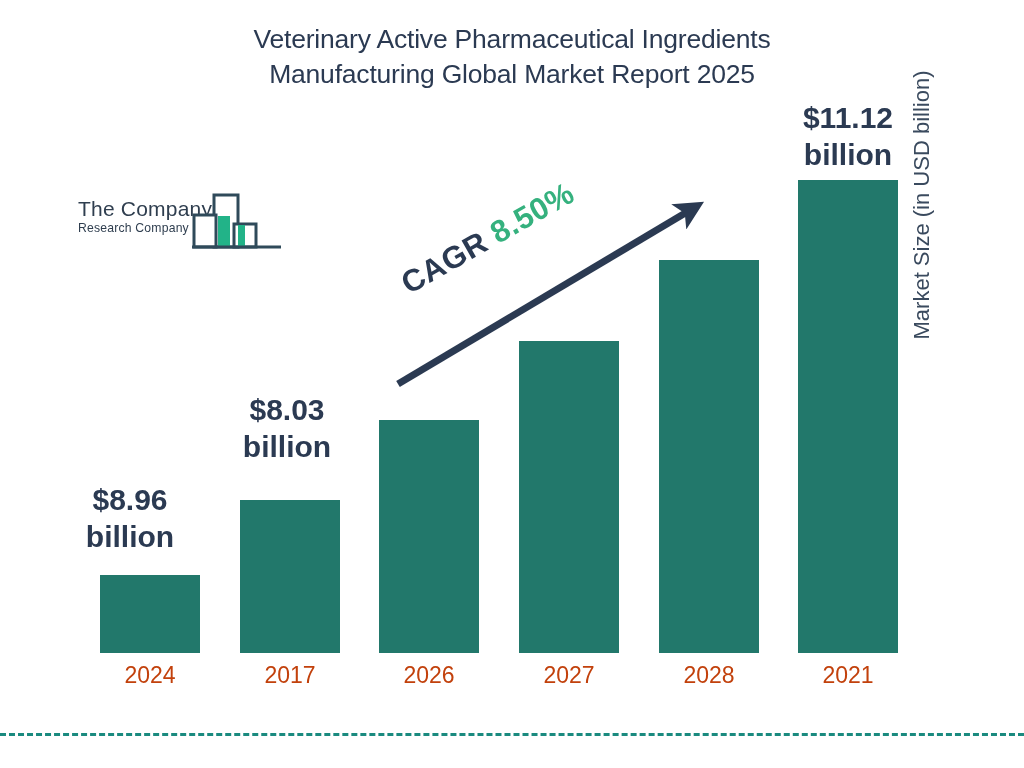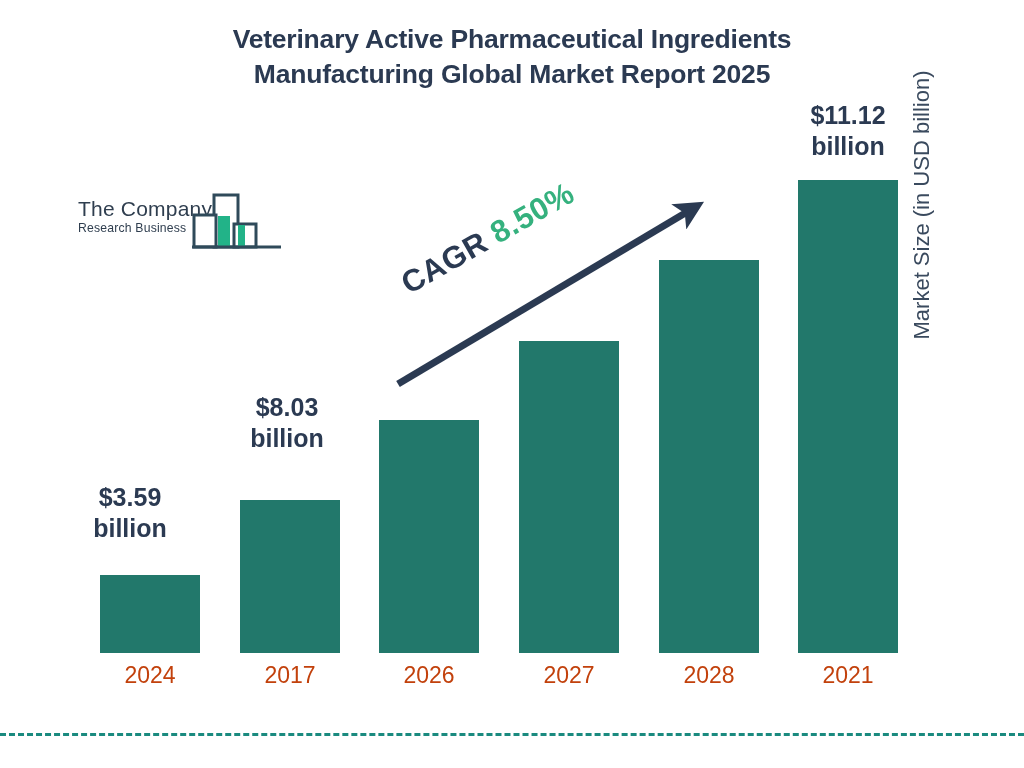--- a/index.html
+++ b/index.html
@@ -18,21 +18,21 @@
   }
 
   
   #chart-title {
     position: absolute;
     left: 0;
     top: 22px;
     width: 1024px;
     text-align: center;
     font-size: 26.5px;
-    font-weight: bold;
+    font-weight: normal;
     line-height: 1.32;
     color: #2b3a52;
     letter-spacing: -0.2px;
     padding: 0 120px;
     box-sizing: border-box;
     white-space: pre-line;
   }
 
   
   #logo {
@@ -79,21 +79,21 @@
     width: 1024px;
     height: 768px;
   }
   .bar {
     position: absolute;
     background: #22786b;
   }
   .bar-value {
     position: absolute;
     text-align: center;
-    font-size: 25px;
+    font-size: 30px;
     font-weight: bold;
     line-height: 1.22;
     color: #2b3a52;
     white-space: pre-line;
   }
   .tick-label {
     position: absolute;
     text-align: center;
     font-size: 23px;
     color: #c2410c;
@@ -151,21 +151,21 @@
 </style>
 </head>
 <body>
 
 <div id="chart-title">Veterinary Active Pharmaceutical Ingredients
 Manufacturing Global Market Report 2025</div>
 
 <div id="logo">
   <div id="logo-text">
     <span class="l1">The Company</span>
-    <span class="l2">Research Business</span>
+    <span class="l2">Research Company</span>
   </div>
   <svg id="logo-mark" viewBox="0 0 93 62">
 
     <rect x="24" y="3" width="24" height="52" fill="#ffffff" stroke="#2f4a5a" stroke-width="3"></rect>
 
     <rect x="4" y="23" width="22" height="32" fill="#ffffff" stroke="#2f4a5a" stroke-width="3"></rect>
 
     <rect x="28" y="24" width="12" height="30" fill="#22b388"></rect>
 
     <rect x="44" y="32" width="22" height="23" fill="#ffffff" stroke="#2f4a5a" stroke-width="3"></rect>
@@ -178,21 +178,21 @@
 
 <div id="plot">
 
   <div class="bar" style="left:100px; width:100px; top:575px; height:78px;"></div>
   <div class="bar" style="left:240px; width:100px; top:500px; height:153px;"></div>
   <div class="bar" style="left:379px; width:100px; top:420px; height:233px;"></div>
   <div class="bar" style="left:519px; width:100px; top:341px; height:312px;"></div>
   <div class="bar" style="left:659px; width:100px; top:260px; height:393px;"></div>
   <div class="bar" style="left:798px; width:100px; top:180px; height:473px;"></div>
 
-  <div class="bar-value" style="left:50px; top:482px; width:160px;">$3.59
+  <div class="bar-value" style="left:50px; top:482px; width:160px;">$8.96
 billion</div>
   <div class="bar-value" style="left:207px; top:392px; width:160px;">$8.03
 billion</div>
   <div class="bar-value" style="left:768px; top:100px; width:160px;">$11.12
 billion</div>
 
   <div class="tick-label" style="left:100px; top:662px; width:100px;">2024</div>
   <div class="tick-label" style="left:240px; top:662px; width:100px;">2017</div>
   <div class="tick-label" style="left:379px; top:662px; width:100px;">2026</div>
   <div class="tick-label" style="left:519px; top:662px; width:100px;">2027</div>

